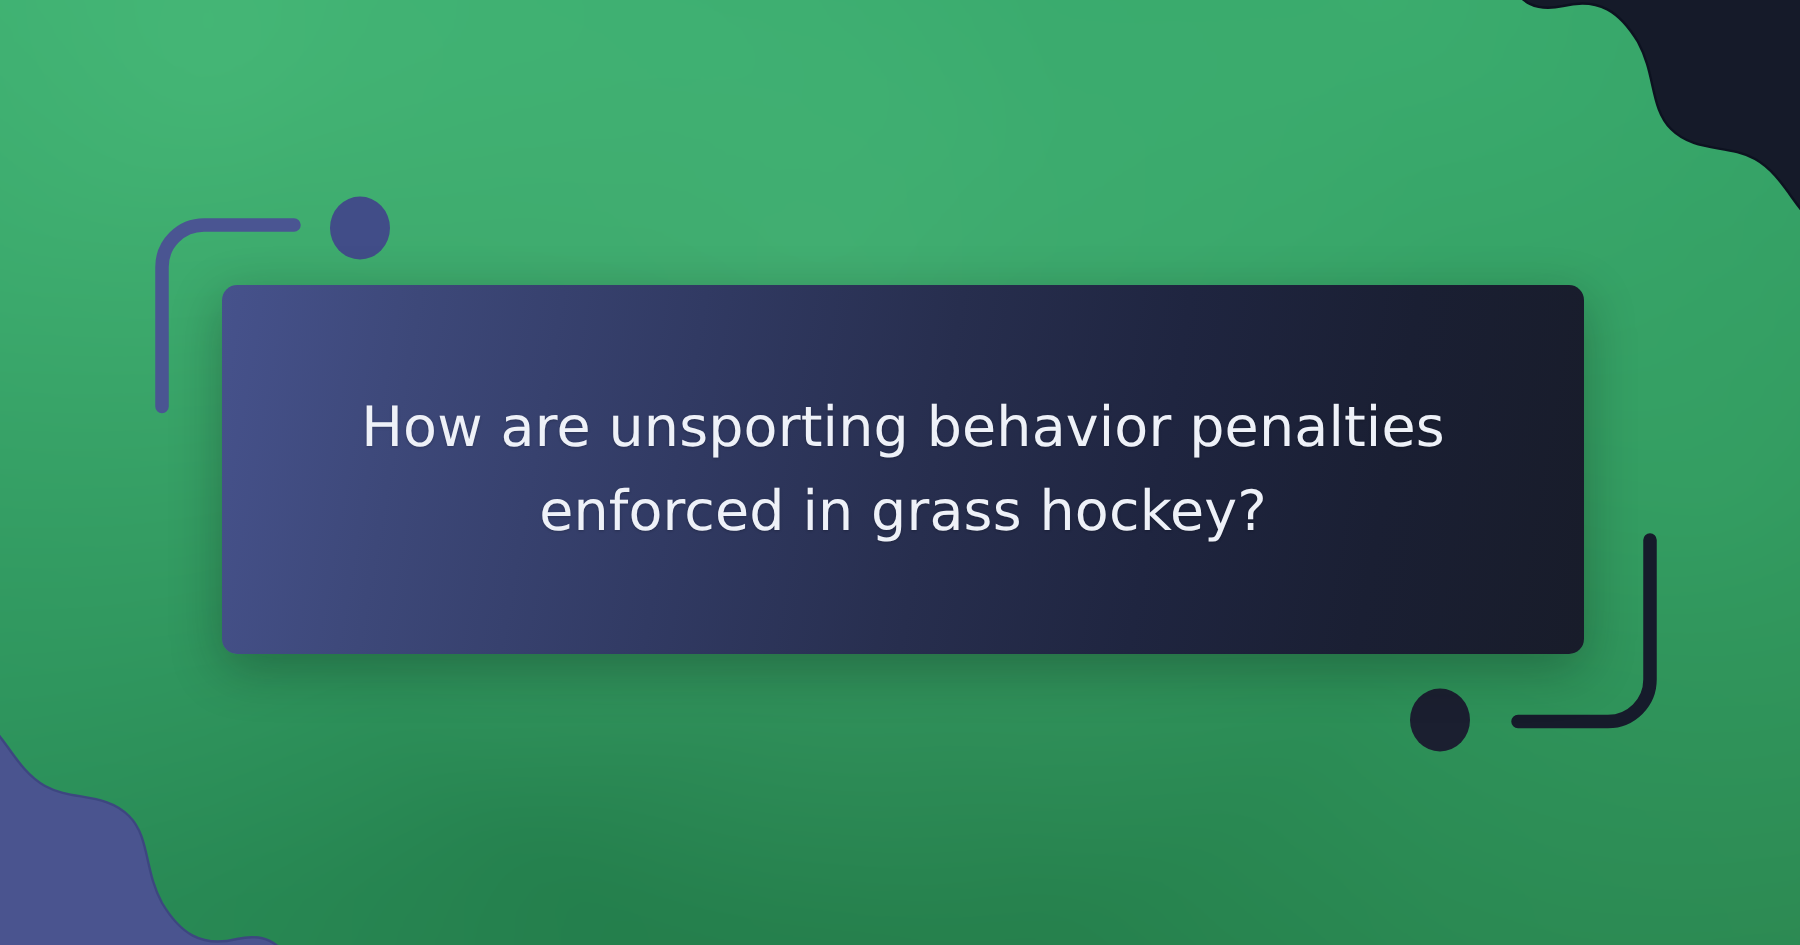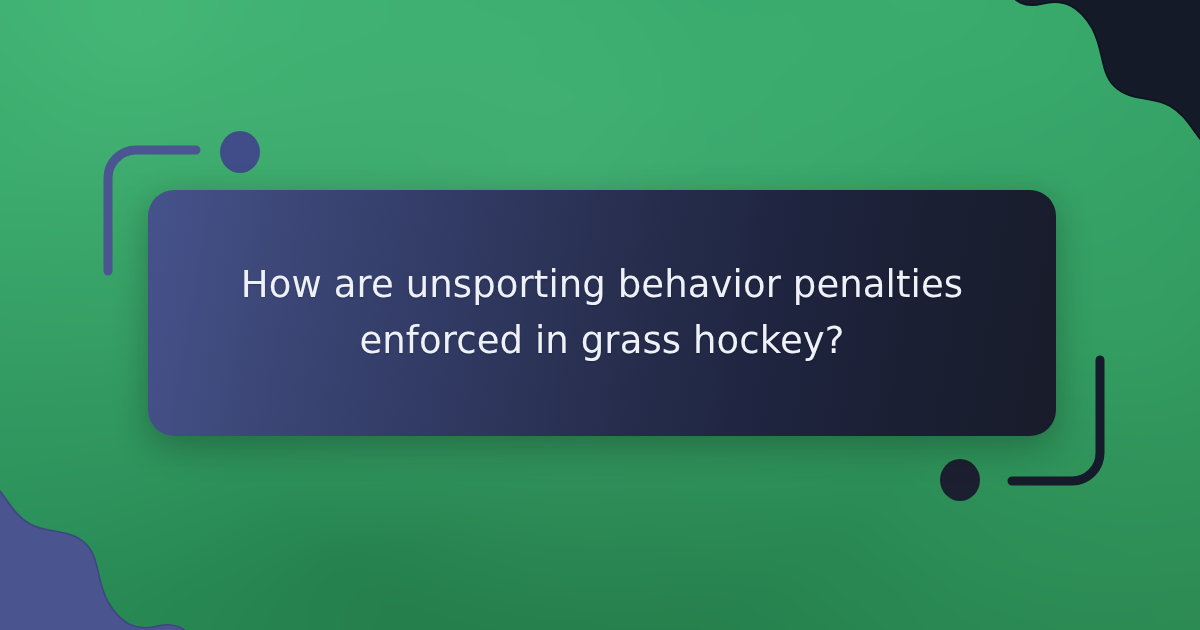--- a/index.html
+++ b/index.html
@@ -66,21 +66,21 @@
     background: #1b1f30;
   }
 
   
   .card {
     position: absolute;
     left: 148px;
     top: 190px;
     width: 908px;
     height: 246px;
-    border-radius: 26px;
+    border-radius: 10px;
     background: linear-gradient(100deg,
         #46528c 0%,
         #3d4879 14%,
         #313a63 34%,
         #272e4e 52%,
         #1f2540 68%,
         #1a1f33 84%,
         #181c2a 100%);
     box-shadow: 0 10px 34px rgba(10, 20, 14, 0.30);
     display: flex;

